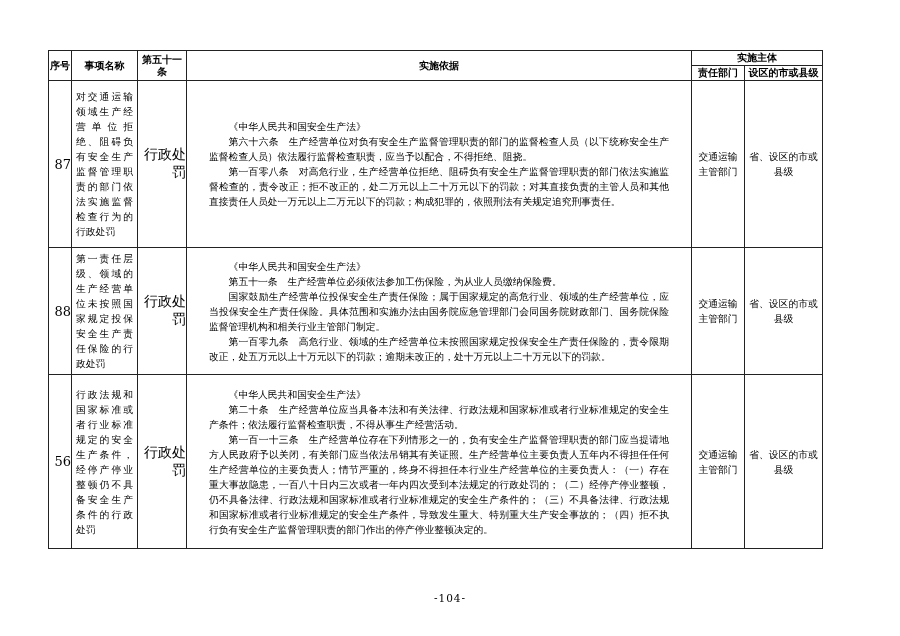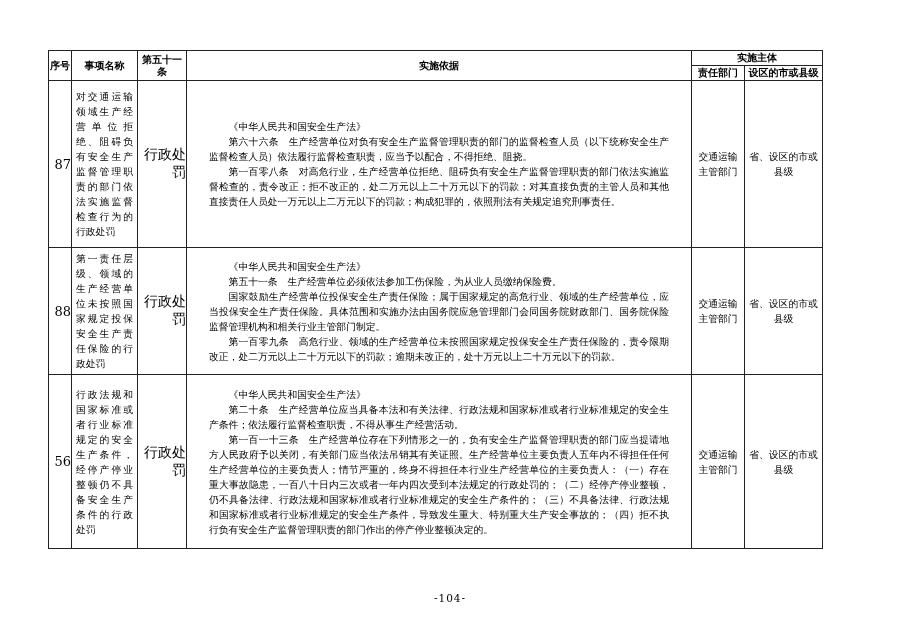--- a/index.html
+++ b/index.html
@@ -98,21 +98,21 @@
   </tr>
 
   <tr class="row-88">
     <td class="c-no">88</td>
     <td class="c-name">第一责任层级、领域的生产经营单位未按照国家规定投保安全生产责任保险的行政处罚</td>
     <td class="c-type">行政处罚</td>
     <td class="c-basis">
           <p>《中华人民共和国安全生产法》</p>
           <p>第五十一条　生产经营单位必须依法参加工伤保险，为从业人员缴纳保险费。</p>
           <p>国家鼓励生产经营单位投保安全生产责任保险；属于国家规定的高危行业、领域的生产经营单位，应当投保安全生产责任保险。具体范围和实施办法由国务院应急管理部门会同国务院财政部门、国务院保险监督管理机构和相关行业主管部门制定。</p>
-          <p>第一百零九条　高危行业、领域的生产经营单位未按照国家规定投保安全生产责任保险的，责令限期改正，处二万元以上二十万元以下的罚款；逾期未改正的，处十万元以上二十万元以下的罚款。</p>
+          <p>第一百零九条　高危行业、领域的生产经营单位未按照国家规定投保安全生产责任保险的，责令限期改正，处五万元以上十万元以下的罚款；逾期未改正的，处十万元以上二十万元以下的罚款。</p>
         </td>
     <td class="c-dept">交通运输主管部门</td>
     <td class="c-level">省、设区的市或县级</td>
   </tr>
 
   <tr class="row-89">
     <td class="c-no">56</td>
     <td class="c-name">行政法规和国家标准或者行业标准规定的安全生产条件，经停产停业整顿仍不具备安全生产条件的行政处罚</td>
     <td class="c-type">行政处罚</td>
     <td class="c-basis">

